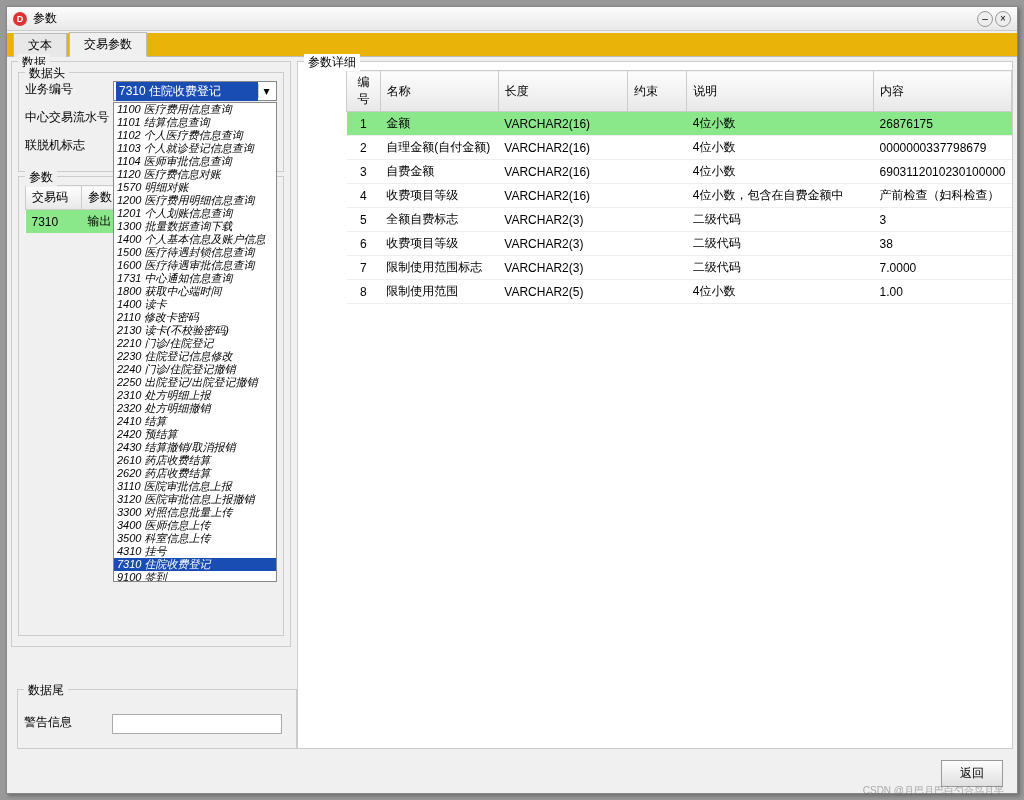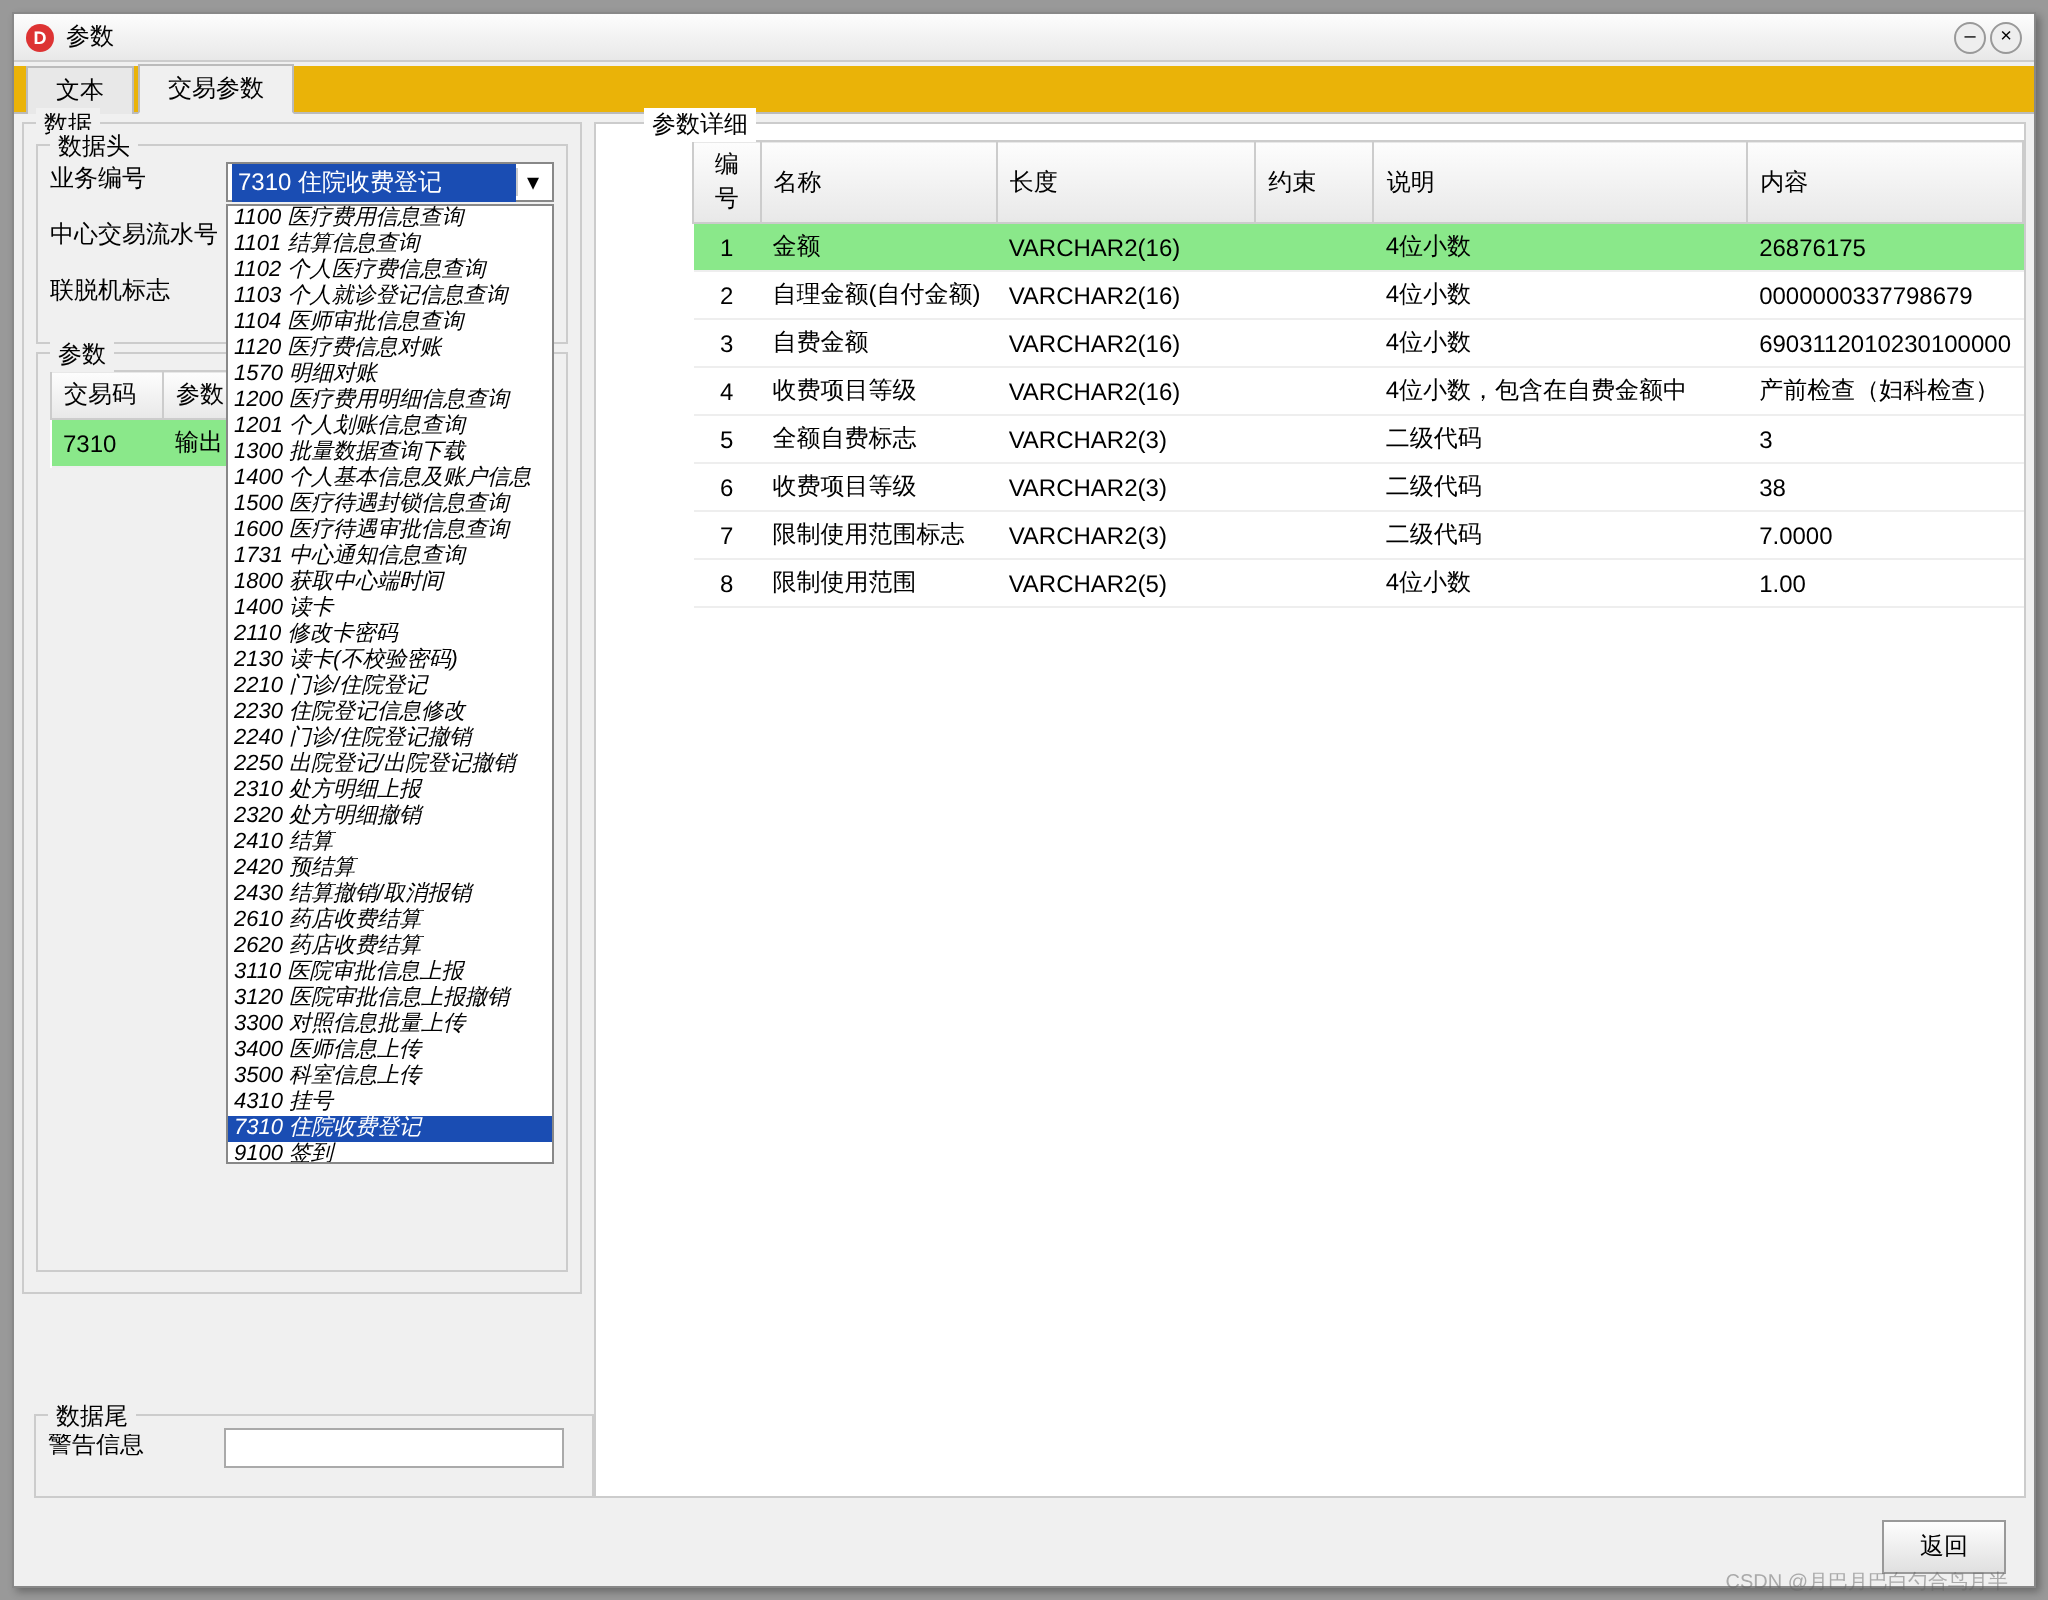--- a/index.html
+++ b/index.html
@@ -27,29 +27,29 @@
 .dropdown .opt { padding: 0px 3px; cursor: pointer; white-space: nowrap; line-height: 13px; font-size: 11px; font-style: italic; }
 .dropdown .opt.hl { background: #1a4db3; color: #fff; }
 .paramgrp { flex: 1; min-height: 0; }
 .tbl { width: 100%; border-collapse: collapse; background: #fff; }
 .tbl th { background: linear-gradient(#fdfdfd,#e8e8e8); border: 1px solid #ccc; padding: 3px 6px; text-align: left; font-weight: normal; }
 .tbl td { border-bottom: 1px solid #eee; padding: 3px 6px; }
 .tbl tr.hl td { background: #8ae88a; }
 .leftparam { height: 100%; }
 .leftparam .tbl th:first-child { width: 56px; }
 .detail { flex: 1; border: 1px solid #ccc; padding: 8px 0 0; position: relative; background: #fff; }
-.detail-title { position: absolute; top: -8px; left: 24px; background: #fff; padding: 0 4px; text-align: center; }
+.detail-title { position: absolute; top: -8px; left: 6px; background: #fff; padding: 0 4px; text-align: center; }
 .detail .tbl-wrap { height: 100%; overflow: auto; padding-left: 48px; }
 .detail th:nth-child(1), .detail td:nth-child(1){ width: 34px; text-align: center; }
 .detail th:nth-child(2), .detail td:nth-child(2){ width: 120px; }
 .detail th:nth-child(3), .detail td:nth-child(3){ width: 130px; }
 .detail th:nth-child(4), .detail td:nth-child(4){ width: 60px; }
 .detail th:nth-child(5), .detail td:nth-child(5){ width: 190px; }
 .footer { position: absolute; bottom: 40px; left: 10px; width: 280px; }
-.footer .grp { margin-bottom: 4px; padding: 6px 6px 6px; }
+.footer .grp { margin-bottom: 4px; padding: 24px 6px 6px; }
 .footer input { width: 170px; height: 20px; border: 1px solid #aaa; }
 .btnbar { position: absolute; bottom: 6px; right: 14px; }
 .btn { padding: 4px 18px; border: 1px solid #999; background: linear-gradient(#fdfdfd,#e0e0e0); cursor: pointer; }
 .watermark { position: absolute; right: 20px; bottom: 2px; color: rgba(100,100,100,0.5); font-size: 10px; pointer-events: none; margin-top: 36px; }
 </style>
 </head>
 <body>
 
 <div class="window">
   <div class="titlebar">

